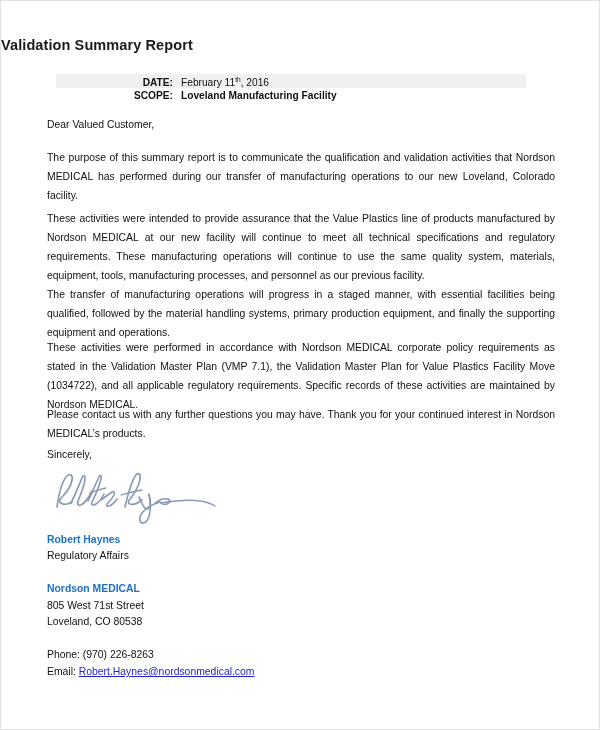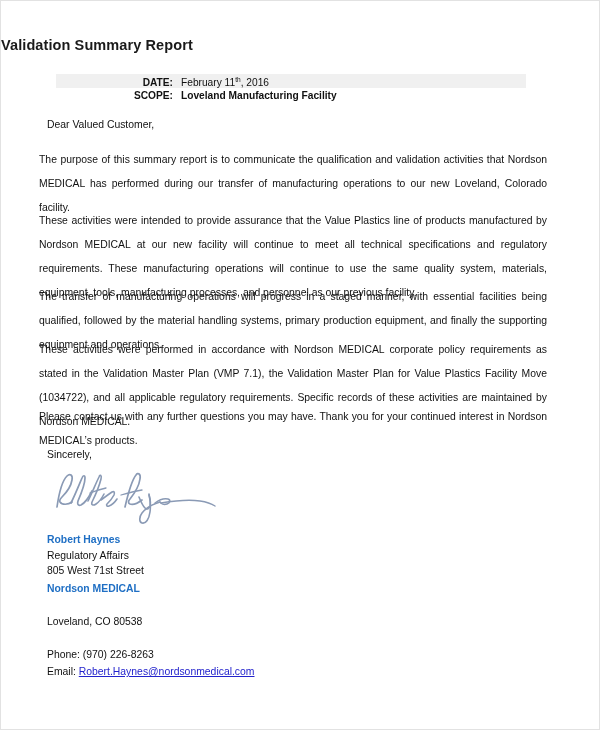--- a/index.html
+++ b/index.html
@@ -77,24 +77,24 @@
   }
   .salutation {
     position: absolute;
     left: 46px;
     top: 118px;
     font-size: 10.4px;
     color: #111111;
   }
   .para {
     position: absolute;
-    left: 38px;
+    left: 46px;
     width: 508px;
     font-size: 10.4px;
-    line-height: 24px;
+    line-height: 19px;
     color: #111111;
     text-align: justify;
     text-justify: inter-word;
   }
   .para.p1 { top: 147px; }
   .para.p2 { top: 208px; }
   .para.p3 { top: 284px; }
   .para.p4 { top: 337px; }
   .para.p5 { top: 404px; }
 
@@ -142,21 +142,21 @@
     position: absolute;
     left: 46px;
     top: 582px;
     font-size: 10.4px;
     font-weight: bold;
     color: #1f6fc4;
   }
   .company-street {
     position: absolute;
     left: 46px;
-    top: 564px;
+    top: 599px;
     font-size: 10.4px;
     color: #111111;
     text-align: center;
   }
   .company-city {
     position: absolute;
     left: 46px;
     top: 615px;
     font-size: 10.4px;
     color: #111111;

